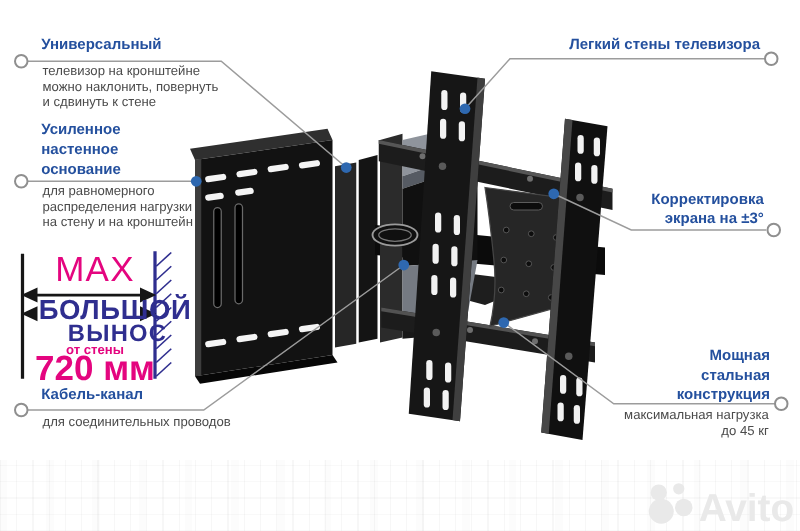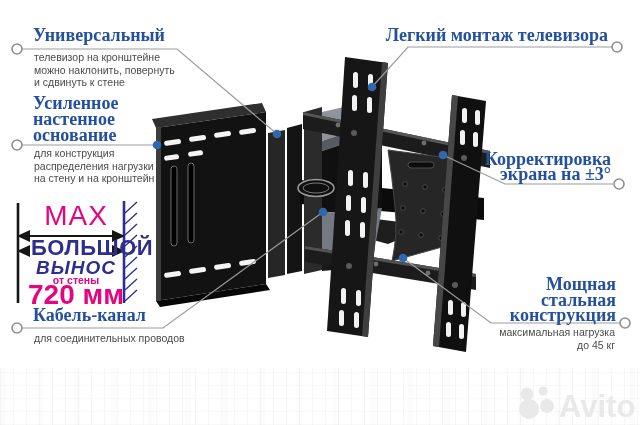--- a/index.html
+++ b/index.html
@@ -13,28 +13,28 @@
   }
   .grid-watermark{
     position:absolute;left:0;right:0;bottom:0;height:57px;
     background-image:
       repeating-linear-gradient(90deg, rgba(0,0,0,0.03) 0 1px, transparent 1px 13px),
       repeating-linear-gradient(0deg, rgba(0,0,0,0.022) 0 1px, transparent 1px 13px),
       repeating-linear-gradient(90deg, rgba(0,0,0,0.012) 0 6px, transparent 6px 37px);
   }
   svg.art{position:absolute;left:0;top:0;z-index:1;}
   .txt{position:absolute;z-index:2;white-space:pre-line;}
-  .ann-title{font-size:18px;font-weight:bold;color:var(--heading-blue);line-height:16px;font-family:Liberation Serif, serif;}
+  .ann-title{font-size:12px;font-weight:bold;color:var(--heading-blue);line-height:16px;}
   .ann-desc{font-size:10.5px;color:var(--desc-gray);line-height:12.5px;}
   .right{text-align:right;}
   .center{text-align:center;}
   
   .max-word{left:22px;width:108px;top:202px;font-size:28px;font-weight:normal;color:var(--magenta);letter-spacing:1px;line-height:28px;}
   .max-big{left:8px;width:128px;top:236px;font-size:22px;font-weight:bold;color:var(--indigo);line-height:23px;letter-spacing:.5px;margin-left:20px;}
-  .max-offset{left:22px;width:108px;top:258px;font-size:19px;font-weight:bold;color:var(--indigo);line-height:20px;letter-spacing:1px;font-style:italic;}
+  .max-offset{left:40px;width:108px;top:258px;font-size:19px;font-weight:bold;color:var(--indigo);line-height:20px;letter-spacing:1px;}
   .max-fromwall{left:22px;width:108px;top:275px;font-size:10.5px;font-weight:bold;color:var(--magenta);line-height:11px;}
   .max-dist{left:22px;width:108px;top:284px;font-size:28px;font-weight:bold;color:var(--magenta);line-height:21px;}
   
   .ann-line{stroke:var(--line-gray);stroke-width:1.2;fill:none;}
   .dot{fill:var(--dot-blue);}
   .marker{fill:#fff;stroke:#8f8f8f;stroke-width:1.6;}
   .wall-line{stroke:var(--indigo);}
   .avito{fill:var(--watermark-gray);}
   .avito-text{font-family:"Liberation Sans",sans-serif;font-weight:bold;font-size:31px;fill:var(--watermark-gray);}
 </style>
@@ -222,28 +222,28 @@
   </svg>
 
   <div class="txt ann-title" style="left:33px;top:27px;">Универсальный</div>
   <div class="txt ann-title" style="left:33px;top:95px;">Усиленное
 настенное
 основание</div>
 
   <div class="txt ann-desc" style="left:34px;top:51px;">телевизор на кронштейне
 можно наклонить, повернуть
 и сдвинуть к стене</div>
-  <div class="txt ann-desc" style="left:34px;top:147px;">для конструкция
+  <div class="txt ann-desc" style="left:34px;top:147px;">для равномерного
 распределения нагрузки
 на стену и на кронштейн</div>
 
   <div class="txt ann-title" style="left:33px;top:307px;">Кабель-канал</div>
   <div class="txt ann-desc" style="left:34px;top:332px;">для соединительных проводов</div>
 
-  <div class="txt ann-title right" style="right:32px;top:27px;">Легкий монтаж телевизора</div>
+  <div class="txt ann-title right" style="right:32px;top:27px;">Легкий стены телевизора</div>
 
   <div class="txt ann-title right" style="right:29px;top:152px;line-height:15px;">Корректировка
 экрана на ±3°</div>
 
   <div class="txt ann-title right" style="right:24px;top:277px;line-height:15.5px;">Мощная
 стальная
 конструкция</div>
   <div class="txt ann-desc right" style="right:25px;top:326px;">максимальная нагрузка
 до 45 кг</div>
 

